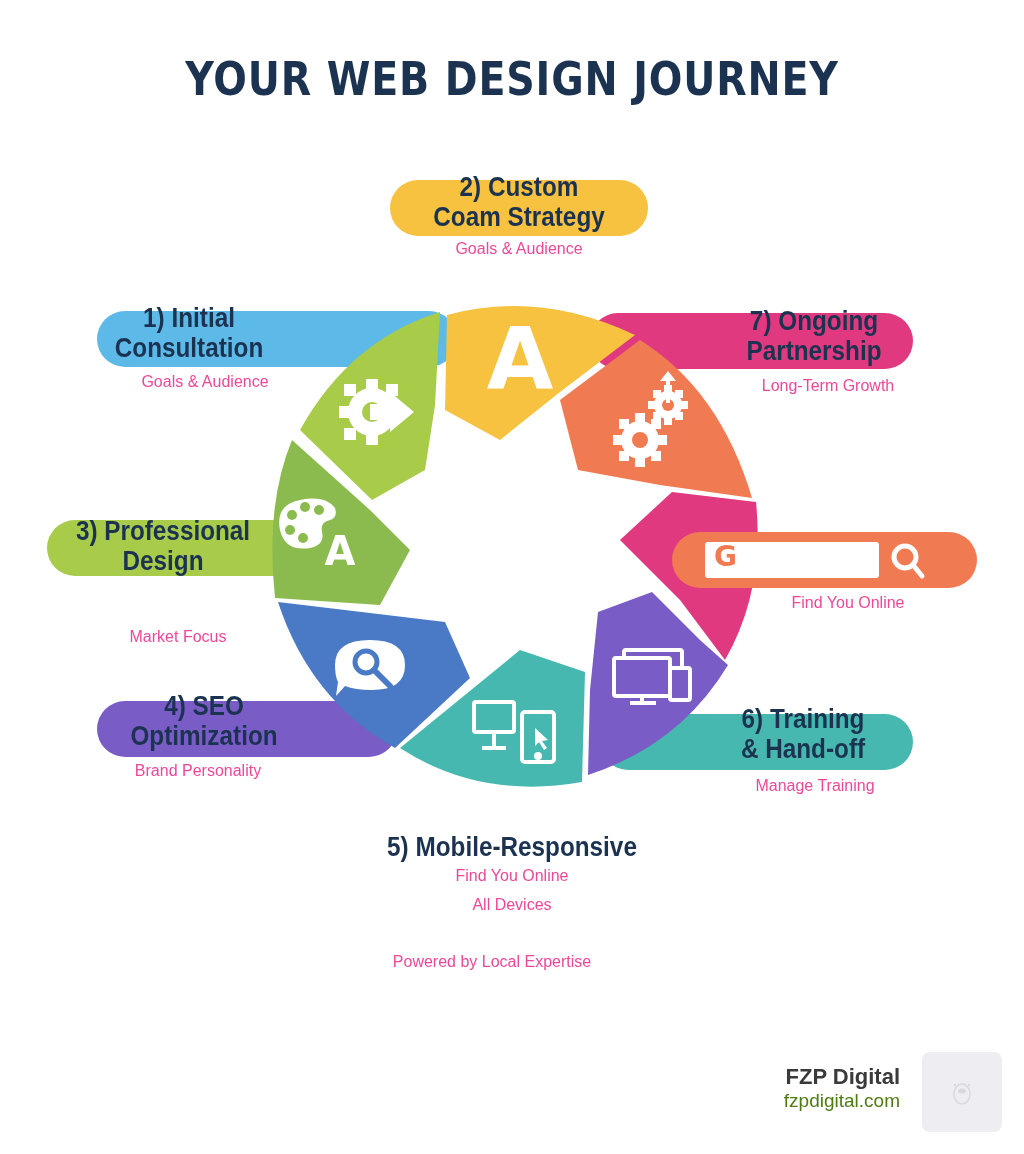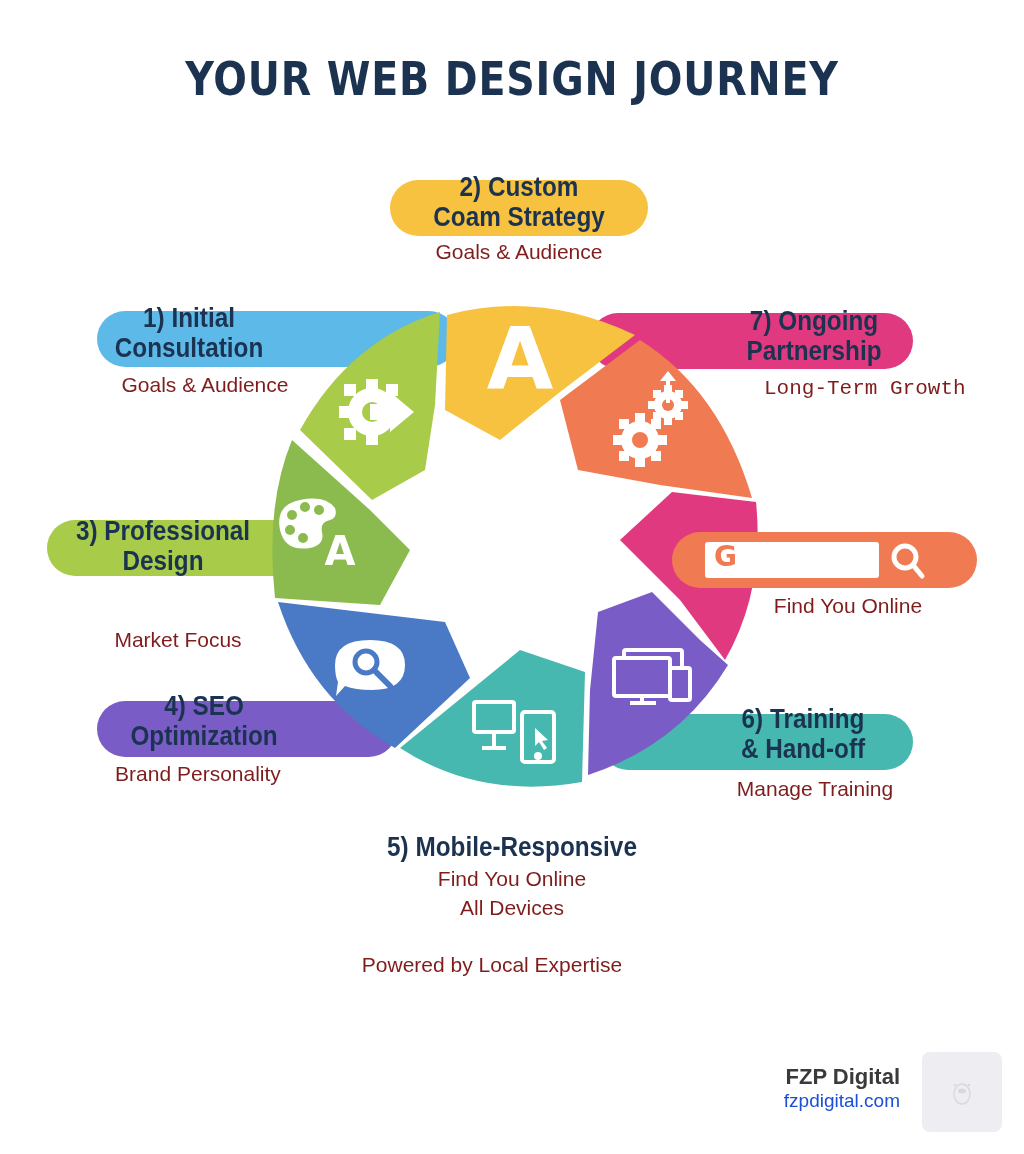--- a/index.html
+++ b/index.html
@@ -10,27 +10,27 @@
     font-family: "DejaVu Sans", sans-serif; font-weight: bold; font-size: 46px;
     letter-spacing: 1px; color: #1b3350; transform: scaleX(0.86);
   }
   .pill { position: absolute; border-radius: 30px; }
   .label {
     position: absolute; font-family: "Liberation Sans", sans-serif; font-weight: bold;
     font-size: 27px; line-height: 30px; color: #1b3350; text-align: center;
     transform: scaleX(0.9); transform-origin: center;
   }
   .sub {
-    position: absolute; font-family: "Liberation Sans", sans-serif; font-size: 21px;
-    color: #7f1d1d; text-align: center; white-space: nowrap;
+    position: absolute; font-family: "Liberation Sans", sans-serif; font-size: 16px;
+    color: #ec4899; text-align: center; white-space: nowrap;
   }
   svg.wheel { position: absolute; left: 0; top: 0; }
   .brand { position: absolute; right: 124px; top: 1064px; text-align: right; }
   .brand-name { font-weight: bold; font-size: 22px; color: #3a3a3a; margin-left: 17px; }
-  .brand-url { font-size: 19px; color: #1d4ed8; }
+  .brand-url { font-size: 19px; color: #4d7c0f; }
   .logo-box { position: absolute; left: 922px; top: 1052px; width: 80px; height: 80px; background: #eeeef2; border-radius: 8px; }
 </style>
 </head>
 <body>
 
 <div class="title">YOUR WEB DESIGN JOURNEY</div>
 
 <div class="pill" style="left:390px;top:180px;width:258px;height:56px;background:#f7c23f;"></div>
 <div class="pill" style="left:97px;top:311px;width:360px;height:56px;background:#5db9e8;"></div>
 <div class="pill" style="left:590px;top:313px;width:323px;height:56px;background:#e0397f;"></div>
@@ -153,21 +153,21 @@
 <div class="label" style="left:104px;top:303px;width:170px;">
   <div>1) Initial</div>
   <div>Consultation</div>
 </div>
 <div class="sub" style="left:110px;top:373px;width:190px;">Goals &amp; Audience</div>
 
 <div class="label" style="left:726px;top:306px;width:176px;">
   <div>7) Ongoing</div>
   <div>Partnership</div>
 </div>
-<div class="sub" style="left:764px;top:377px;width:200px;font-family:Liberation Mono, monospace;">Long-Term Growth</div>
+<div class="sub" style="left:728px;top:377px;width:200px;">Long-Term Growth</div>
 
 <div class="label" style="left:50px;top:516px;width:226px;">
   <div>3) Professional</div>
   <div>Design</div>
 </div>
 <div class="sub" style="left:98px;top:584px;width:160px;margin-top:44px;">Market Focus</div>
 
 <div class="sub" style="left:758px;top:594px;width:180px;">Find You Online</div>
 
 <div class="label" style="left:114px;top:691px;width:180px;">

